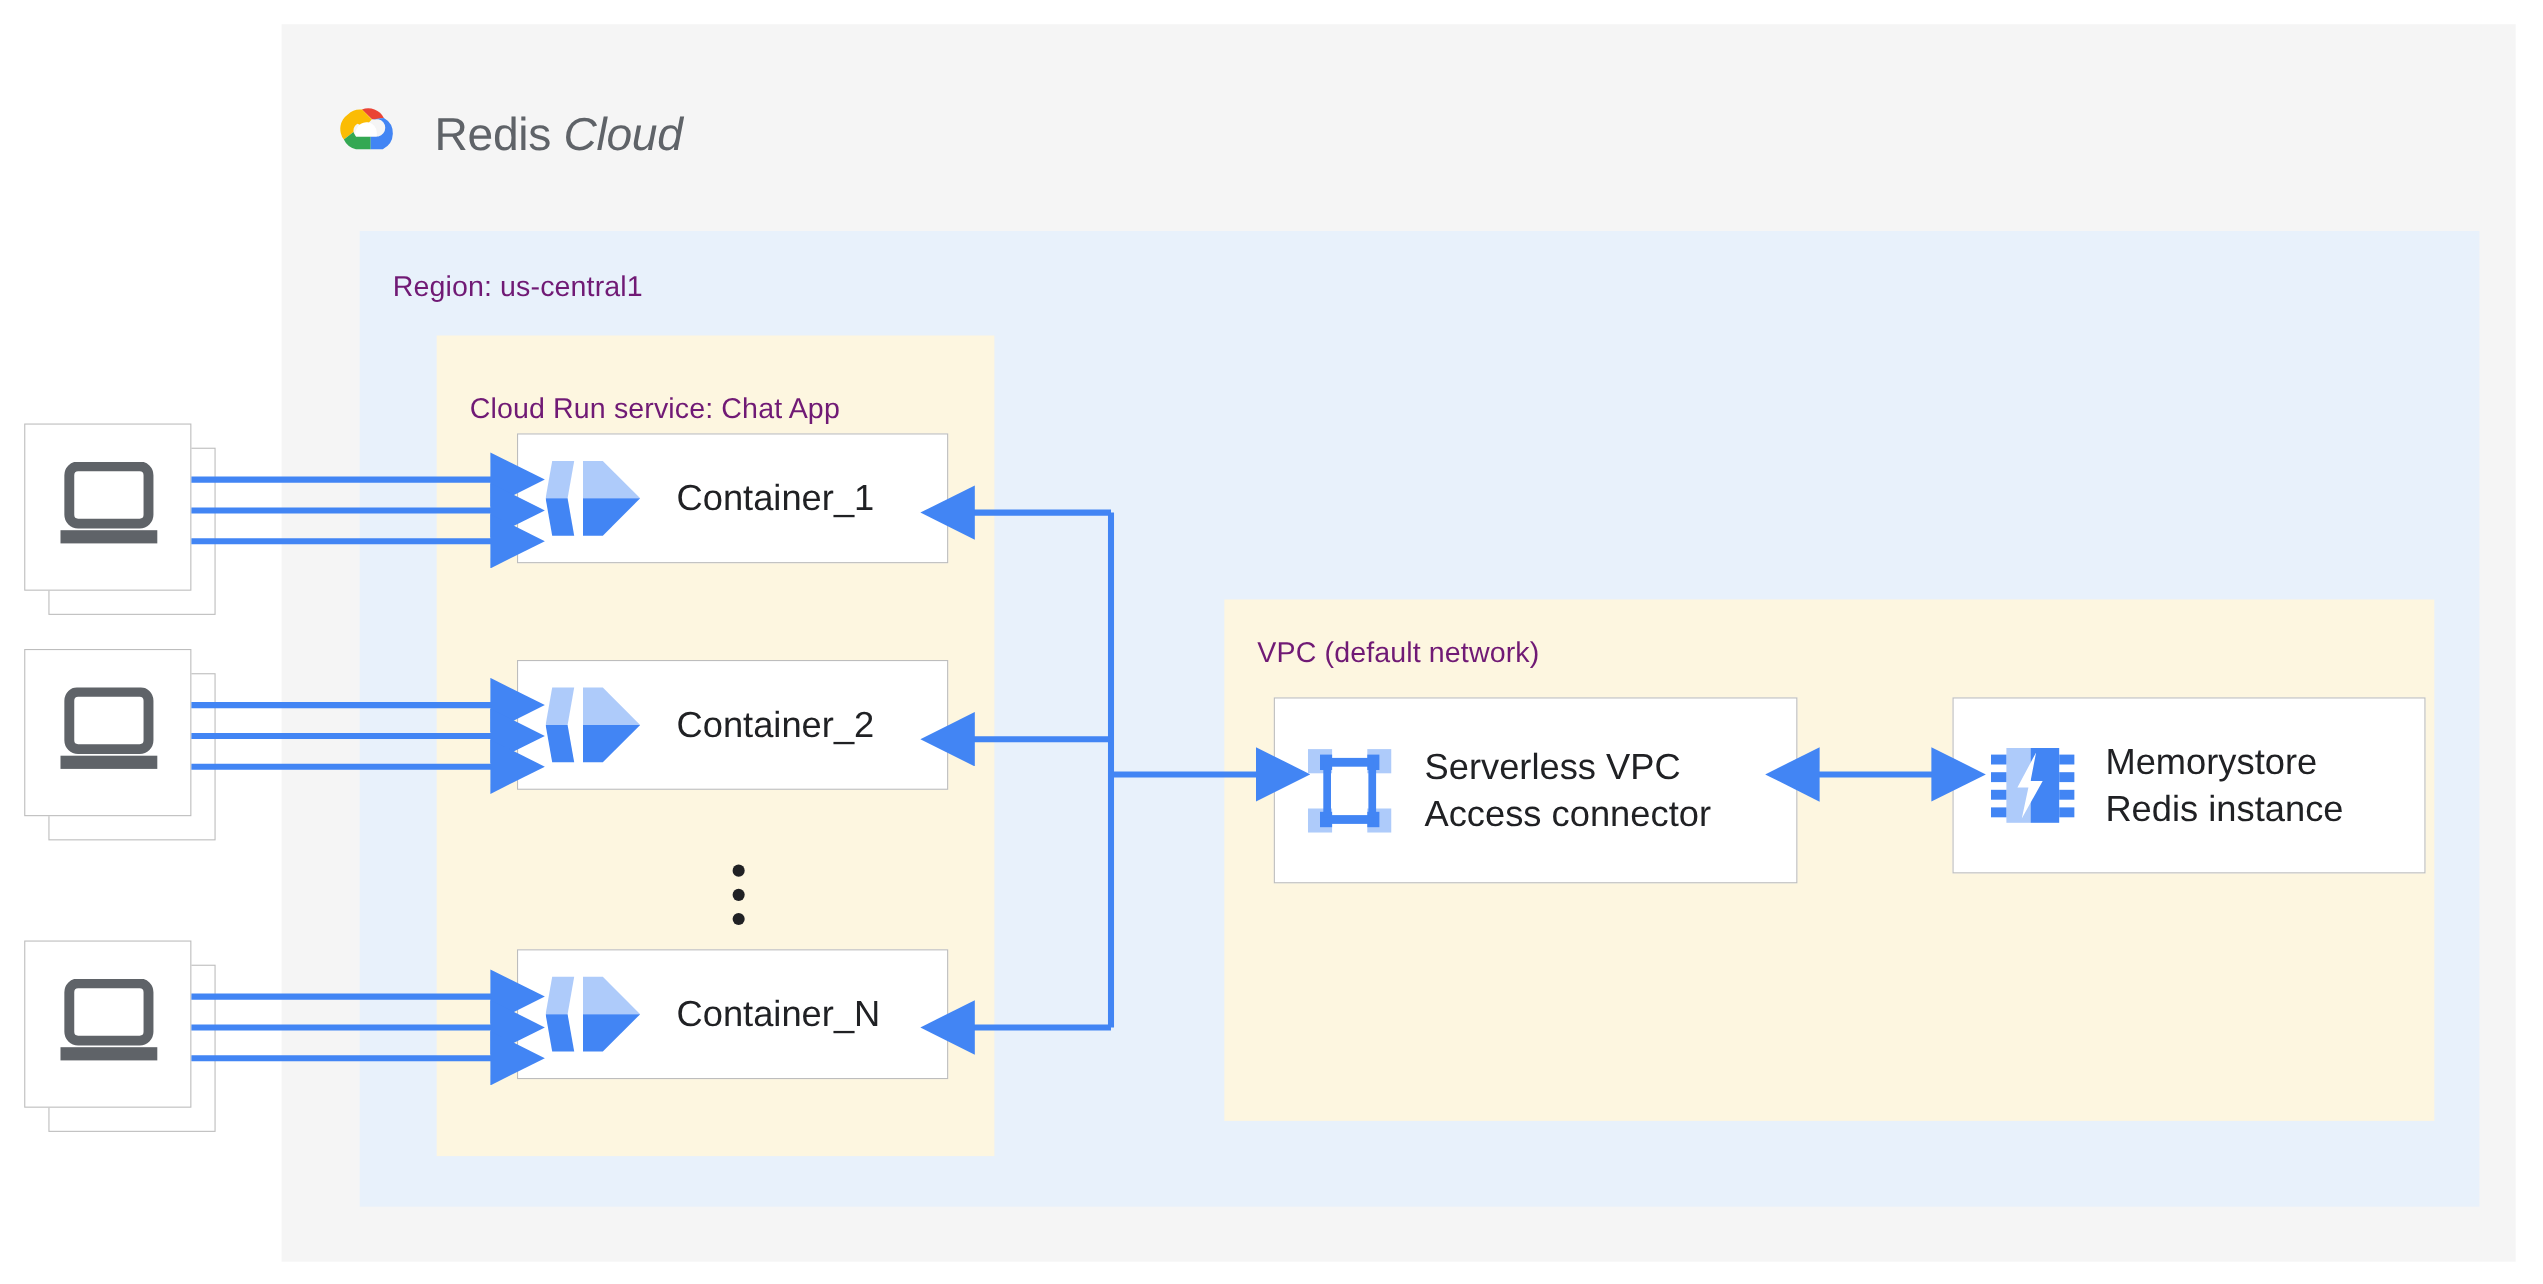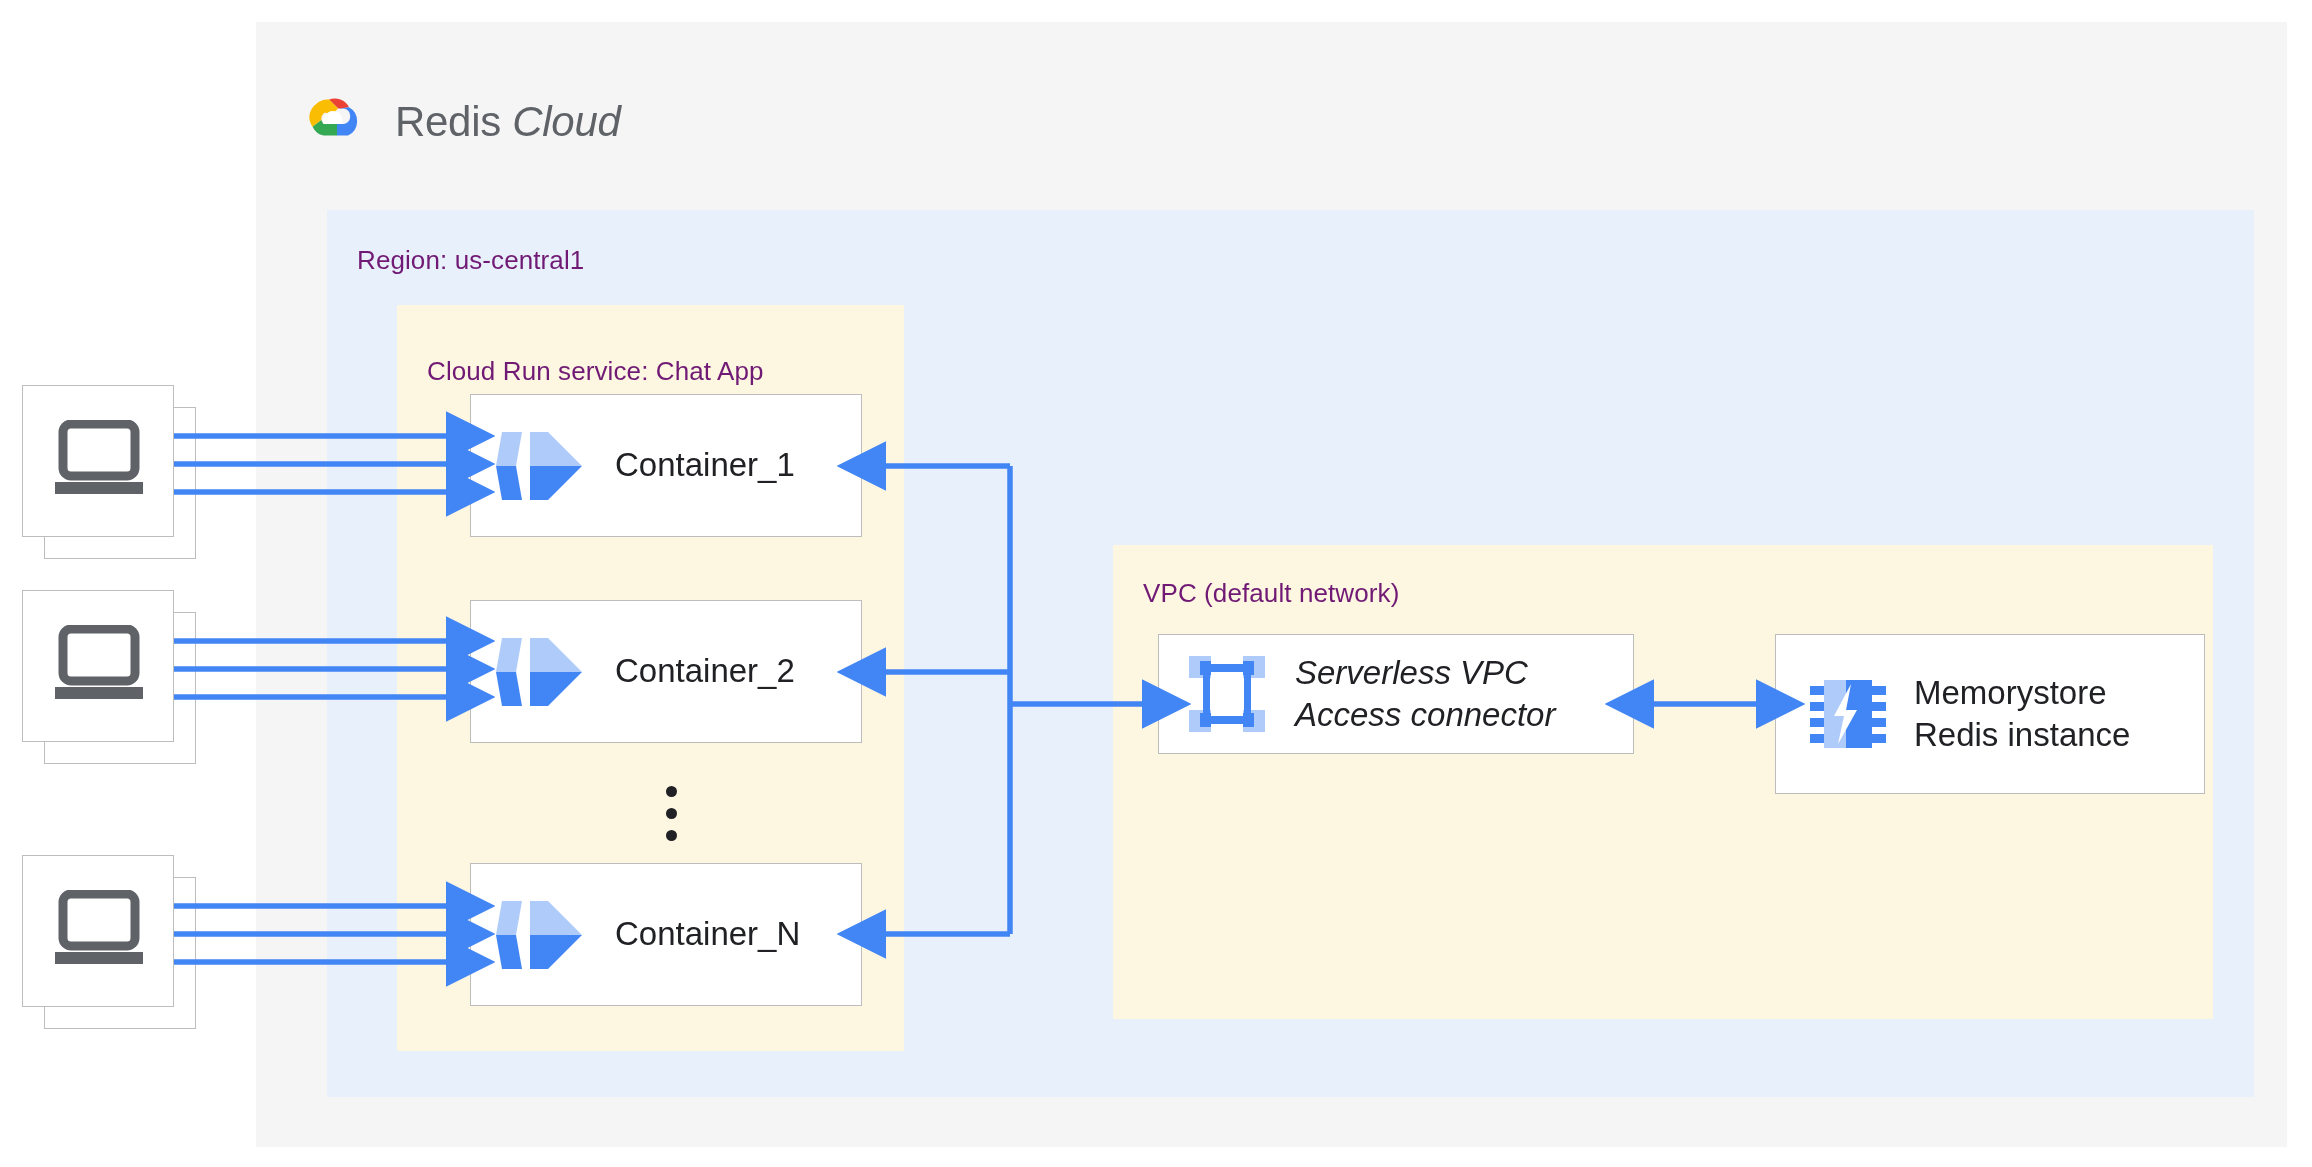--- a/index.html
+++ b/index.html
@@ -86,30 +86,30 @@
     align-items: center;
     justify-content: center;
   }
   .node .node-text {
     font-size: 33px;
     color: #202124;
     line-height: 1.28;
     white-space: pre-line;
   }
 
-  .container-box { width: 392px; height: 143px; left: 470px; align-items: center; }
+  .container-box { width: 392px; height: 118px; left: 470px; align-items: center; }
   .container-box .node-icon { width: 100px; margin-left: 18px; }
   .container-box .node-text { margin-left: 26px; }
   #container-1 { top: 394px; }
   #container-2 { top: 600px; }
   #container-n { top: 863px; }
 
   #vpc-connector-box {
     left: 1158px; top: 634px;
-    width: 476px; height: 120px; font-style: italic;
+    width: 476px; height: 169px;
   }
   #vpc-connector-box .node-icon { width: 88px; margin-left: 24px; }
   #vpc-connector-box .node-text { margin-left: 24px; }
 
   #memorystore-box {
     left: 1775px; top: 634px;
     width: 430px; height: 160px;
   }
   #memorystore-box .node-icon { width: 80px; margin-left: 32px; }
   #memorystore-box .node-text { margin-left: 26px; }

